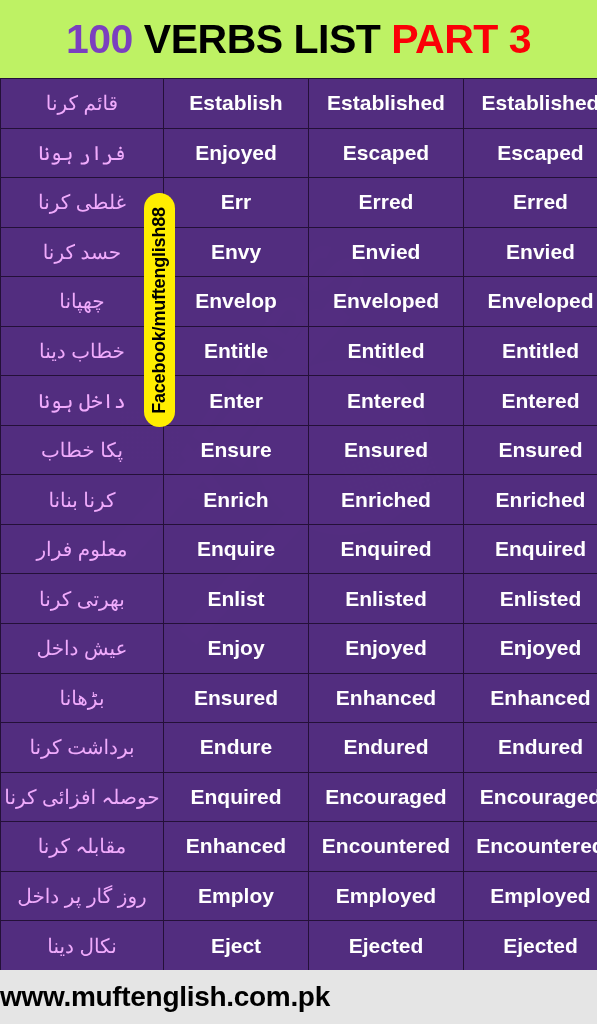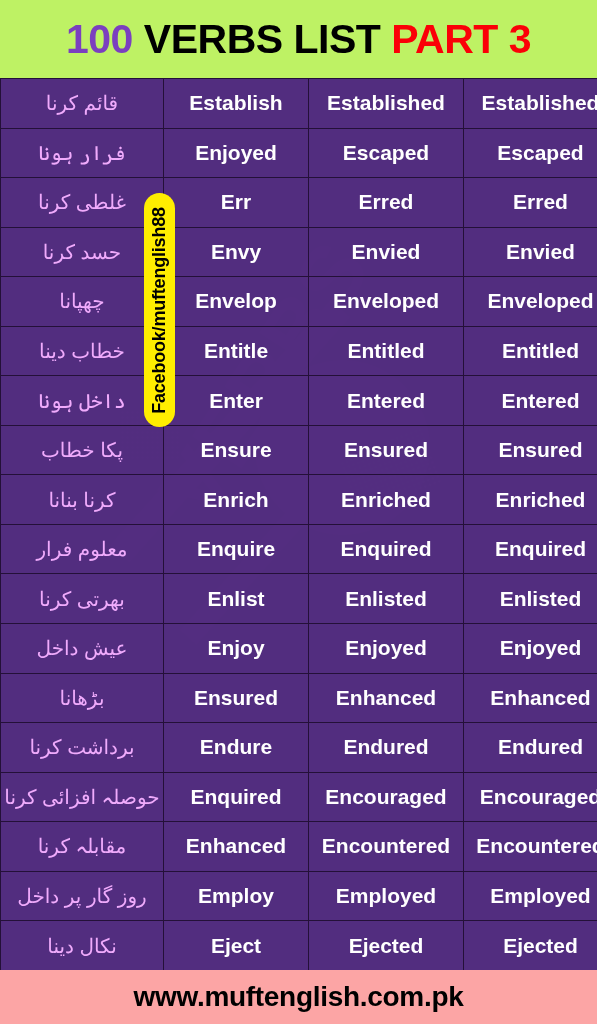--- a/index.html
+++ b/index.html
@@ -43,24 +43,23 @@
   .t-purple { color: #7b3fbf; }
   .t-black  { color: #000000; }
   .t-red    { color: #fb0007; }
 
   
   #footer-bar {
     position: absolute;
     left: 0; bottom: 0;
     width: 597px;
     height: 54px;
-    background: #fca5a5;
+    background: #e5e5e5;
     display: flex;
     align-items: center;
-    justify-content: center;
     z-index: 6;
     margin-top: 20px;
   }
   #footer-url {
     font-size: 28px;
     font-weight: bold;
     color: #000000;
     letter-spacing: -0.3px;
     white-space: nowrap;
   }

